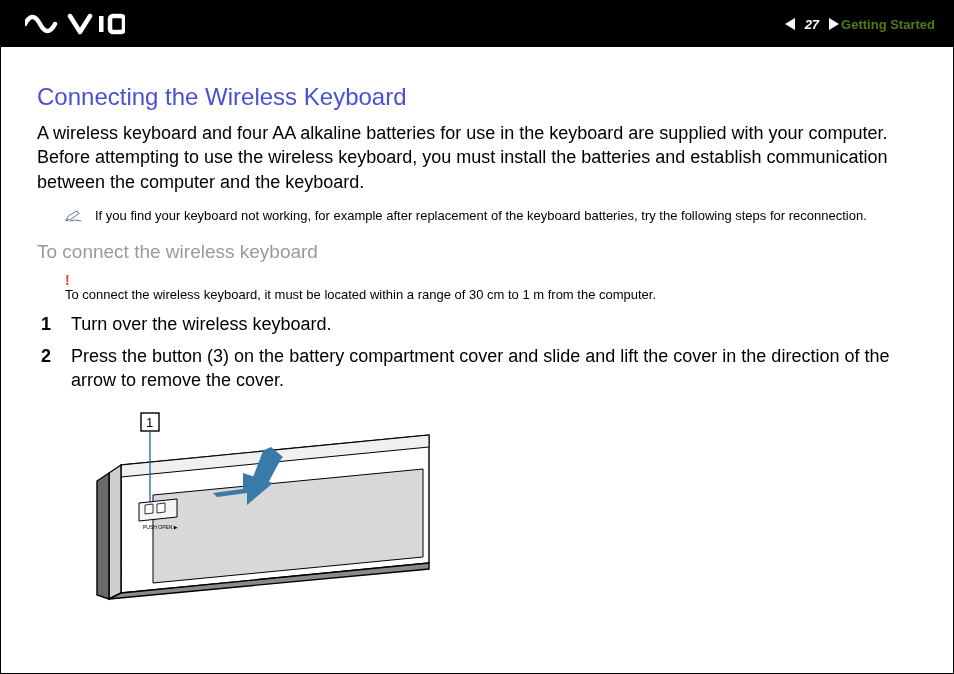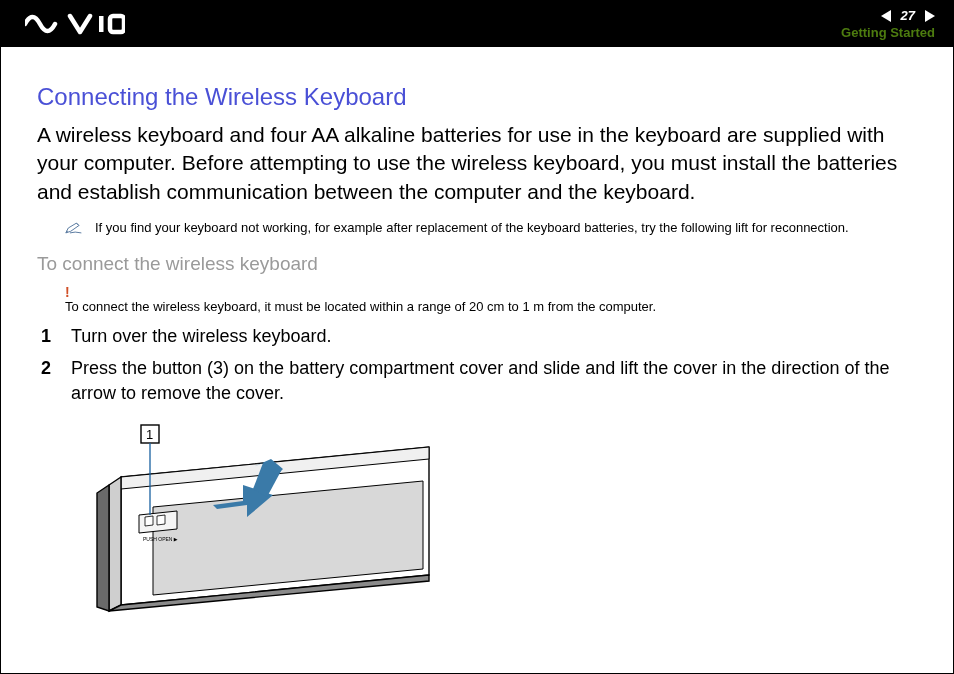--- a/index.html
+++ b/index.html
@@ -30,21 +30,21 @@
     padding: 0 18px 0 24px;
     box-sizing: border-box;
     position: relative;
   }
   .topbar .logo {
     display: flex;
     align-items: center;
   }
   .top-right {
     display: flex;
-    flex-direction: column;
+    flex-direction: row;
     align-items: flex-end;
     gap: 2px;
   }
   .pager {
     display: flex;
     align-items: center;
     gap: 10px;
   }
   .tri-left, .tri-right {
     width: 0;
@@ -73,21 +73,21 @@
     flex: 1;
     box-sizing: border-box;
   }
   .heading {
     color: #4a50d6;
     font-size: 24px;
     font-weight: 400;
     margin: 0 0 10px 0;
   }
   .body-paragraph {
-    font-size: 21px;
+    font-size: 18px;
     line-height: 1.35;
     margin: 0 0 14px 0;
   }
   .note-row {
     display: flex;
     align-items: flex-start;
     gap: 12px;
     margin: 0 0 14px 28px;
   }
   .pencil-icon {
@@ -173,28 +173,28 @@
 
     <div class="note-row">
       <span class="pencil-icon">
         <svg width="18" height="14" viewBox="0 0 22 16">
           <path d="M1 14 L4 8 L14 2 L17 5 L7 12 Z" fill="none" stroke="#5a7aa0" stroke-width="1.2"></path>
           <path d="M1 14 L4 13 L2 11 Z" fill="#5a7aa0"></path>
           <path d="M14 2 L17 5" stroke="#5a7aa0" stroke-width="1.2"></path>
           <path d="M6 14 Q12 12 20 14" fill="none" stroke="#5a7aa0" stroke-width="1.2"></path>
         </svg>
       </span>
-      <div class="note-text">If you find your keyboard not working, for example after replacement of the keyboard batteries, try the following lift for reconnection.</div>
+      <div class="note-text">If you find your keyboard not working, for example after replacement of the keyboard batteries, try the following steps for reconnection.</div>
     </div>
 
     <h2 class="subheading">To connect the wireless keyboard</h2>
 
     <div class="warn-row">
       <div class="warn-bang">!</div>
-      <div class="warn-text">To connect the wireless keyboard, it must be located within a range of 20 cm to 1 m from the computer.</div>
+      <div class="warn-text">To connect the wireless keyboard, it must be located within a range of 30 cm to 1 m from the computer.</div>
     </div>
 
     <ol class="ol-steps">
       <li>
           <span>Turn over the wireless keyboard.</span>
         </li>
       <li>
           <span>Press the button (3) on the battery compartment cover and slide and lift the cover in the direction of the arrow to remove the cover.</span>
         </li>
     </ol>

